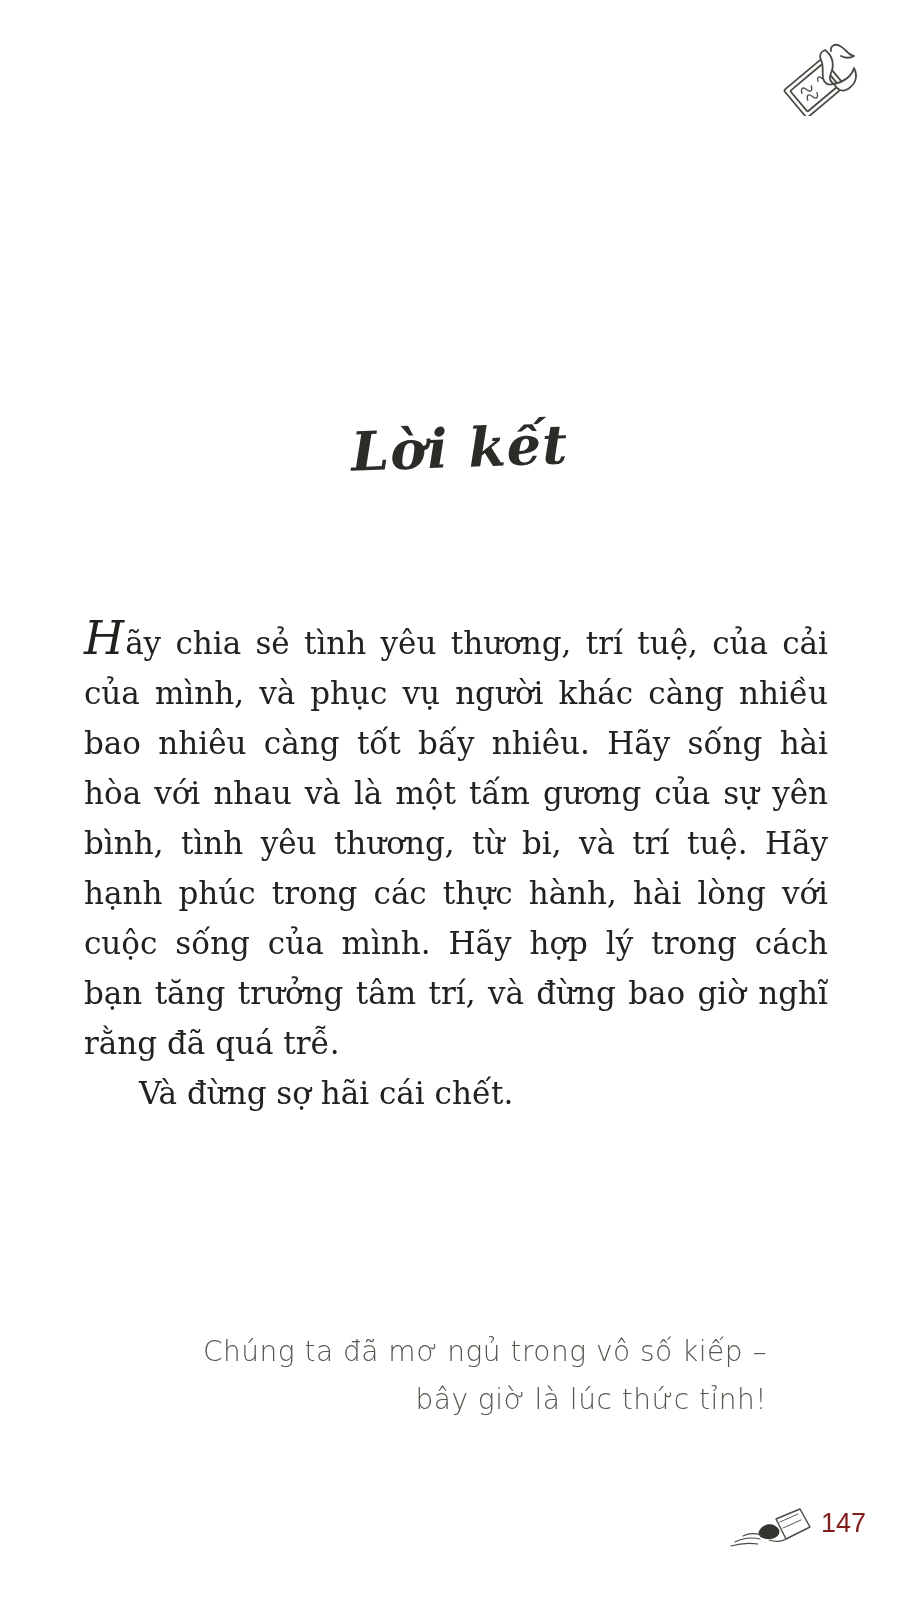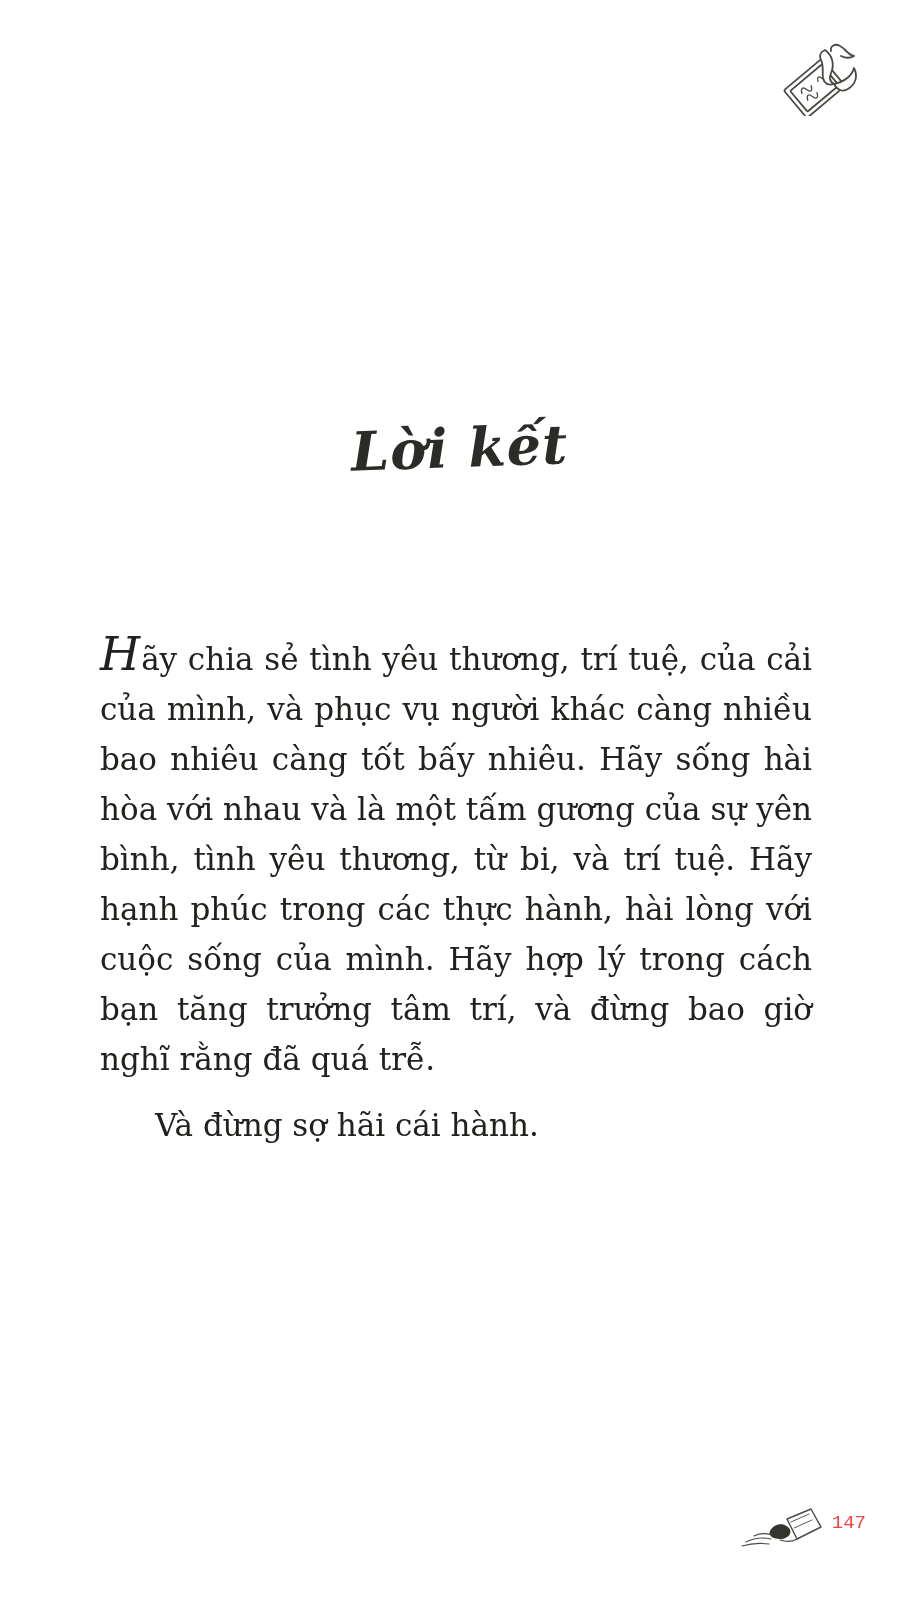--- a/index.html
+++ b/index.html
@@ -47,21 +47,21 @@
     position: absolute;
     top: 618px;
     left: 84px;
     width: 744px;
     font-size: 31px;
     line-height: 50px;
     color: #21211d;
     text-align: justify;
   }
   .body-text p {
-    margin: 16px;
+    margin: 0;
   }
   .para.indent {
     text-indent: 55px;
   }
   .dropcap {
     font-style: italic;
     font-size: 46px;
     line-height: 0;
     letter-spacing: 1px;
   }
@@ -86,23 +86,23 @@
     display: flex;
     align-items: center;
     gap: 6px;
   }
   .ornament {
     width: 86px;
     height: 46px;
     margin-top: 8px;
   }
   .page-number {
-    font-family: Liberation Mono, monospace;
-    font-size: 19px;
-    color: #ef4444;
+    font-family: Liberation Sans, sans-serif;
+    font-size: 27px;
+    color: #7f1d1d;
   }
 </style>
 </head>
 <body>
 
 <div class="page">
 
   <svg class="corner-icon" viewBox="0 0 96 78" aria-hidden="true">
     <g fill="none" stroke="#4a4a44" stroke-width="1.8" stroke-linecap="round" stroke-linejoin="round">
       <g transform="rotate(-40 38 48)">
@@ -114,23 +114,27 @@
       <path d="M49 12 c7 5 10 14 6 23 c-2 5 -1 9 3 11 c-6 2 -10 -1 -11 -6 c-1 -6 1 -12 -2 -18 c-2 -4 -1 -8 4 -10 z" fill="#ffffff"></path>
       <path d="M55 13 c-1 -5 4 -8 9 -5 c6 3 8 9 14 10 c-5 3 -9 2 -13 0" fill="#ffffff"></path>
       <path d="M58 46 c10 -2 18 -8 20 -16 c4 8 2 16 -6 21 c-5 3 -10 2 -14 -5 z" fill="#ffffff"></path>
     </g>
   </svg>
 
   <h1 class="title">Lời kết</h1>
 
   <div class="body-text">
     <p class="para"><span class="dropcap">H</span><span>ãy chia sẻ tình yêu thương, trí tuệ, của cải của mình, và phục vụ người khác càng nhiều bao nhiêu càng tốt bấy nhiêu. Hãy sống hài hòa với nhau và là một tấm gương của sự yên bình, tình yêu thương, từ bi, và trí tuệ. Hãy hạnh phúc trong các thực hành, hài lòng với cuộc sống của mình. Hãy hợp lý trong cách bạn tăng trưởng tâm trí, và đừng bao giờ nghĩ rằng đã quá trễ.</span></p>
-    <p class="para indent"><span>Và đừng sợ hãi cái hành.</span></p>
+    <p class="para indent"><span>Và đừng sợ hãi cái chết.</span></p>
   </div>
 
+  <div class="quote">
+    <div class="quote-line">Chúng ta đã mơ ngủ trong vô số kiếp –</div>
+    <div class="quote-line">bây giờ là lúc thức tỉnh!</div>
+  </div>
 
   <div class="footer">
     <svg class="ornament" viewBox="0 0 86 46" aria-hidden="true">
       <g fill="none" stroke="#4a4a44" stroke-width="1.4" stroke-linecap="round" stroke-linejoin="round">
         <path d="M47 15 L71 5 L81 23 L57 35 Z"></path>
         <path d="M51 18 L69 10 M54 24 L72 16" stroke-width="0.9"></path>
         <path d="M30 27 c4 -8 14 -9 19 -3 c4 5 -1 11 -9 11 c-8 0 -12 -4 -10 -8 z" fill="#35352f" stroke="none"></path>
         <path d="M6 38 c8 -4 16 -5 25 -3 M2 42 c10 -3 19 -3 27 -2 M14 32 c6 -3 12 -3 18 -1" stroke-width="1.1"></path>
         <path d="M40 36 c6 2 12 2 17 -1" stroke-width="1.1"></path>
       </g>

